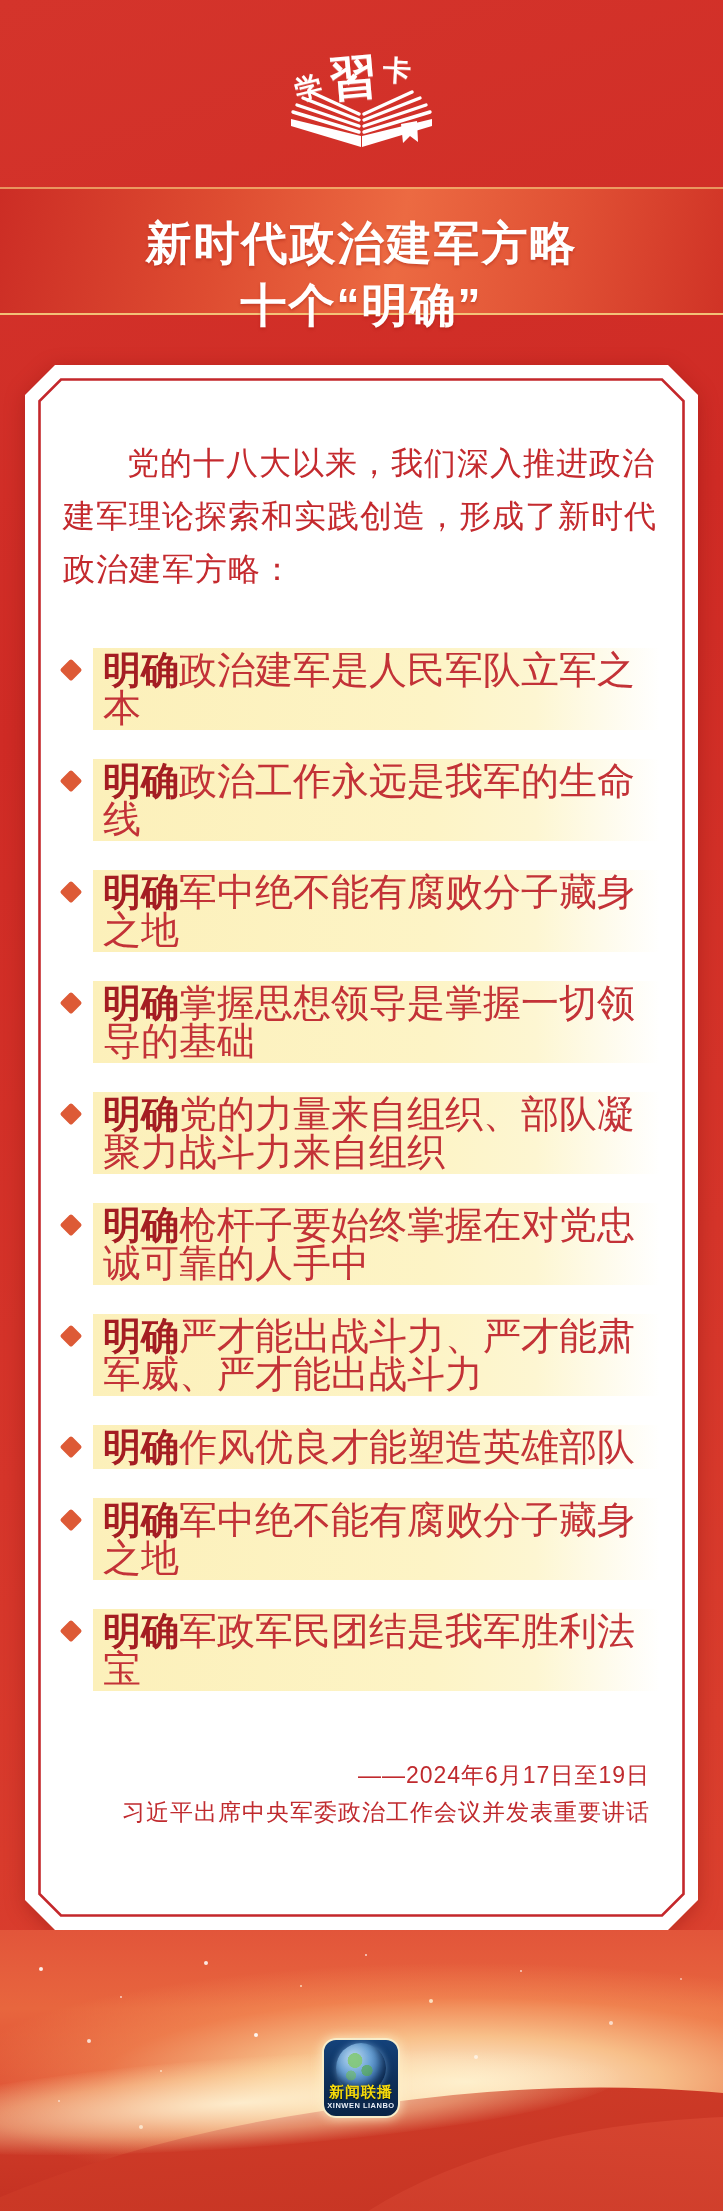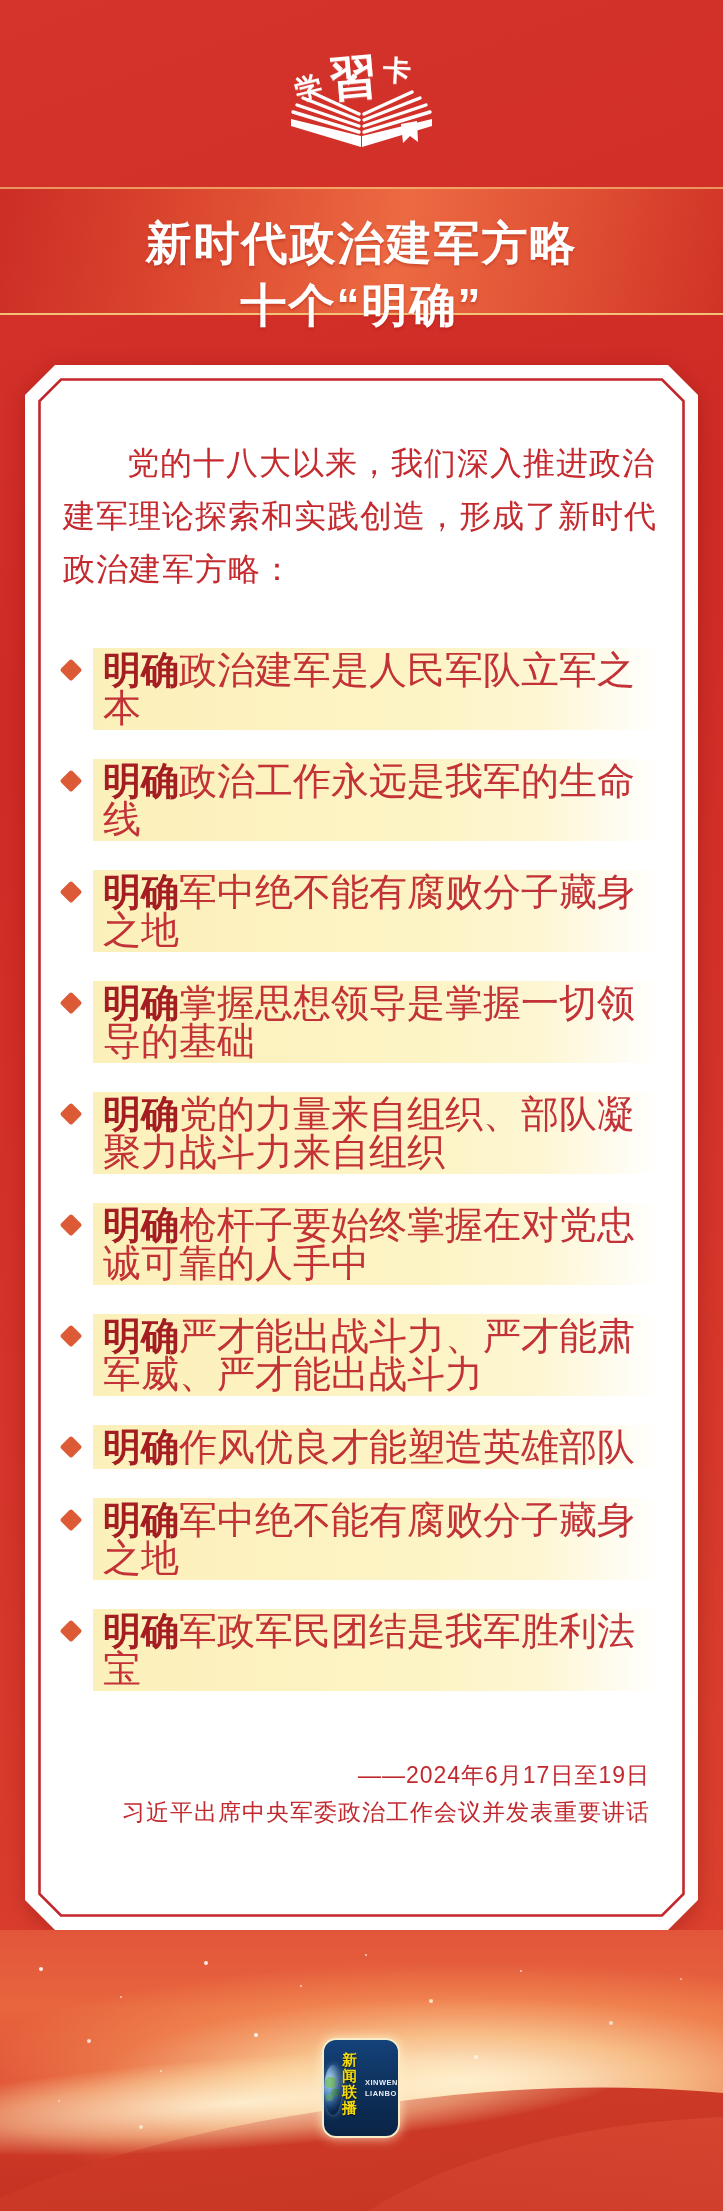--- a/index.html
+++ b/index.html
@@ -61,24 +61,24 @@
     box-shadow:40px 38px 0 1px rgba(255,255,255,.9),120px 66px 0 0 rgba(255,255,255,.7),
       205px 32px 0 1px rgba(255,255,255,.85),300px 55px 0 0 rgba(255,240,210,.8),
       88px 110px 0 1px rgba(255,255,255,.75),160px 140px 0 0 rgba(255,250,230,.7),
       255px 104px 0 1px rgba(255,255,255,.9),365px 24px 0 0 rgba(255,255,255,.75),
       430px 70px 0 1px rgba(255,248,220,.8),520px 40px 0 0 rgba(255,255,255,.7),
       610px 92px 0 1px rgba(255,255,255,.65),680px 48px 0 0 rgba(255,255,255,.6),
       58px 170px 0 0 rgba(255,255,255,.6),140px 196px 0 1px rgba(255,252,235,.65),
       335px 150px 0 0 rgba(255,255,255,.55),475px 126px 0 1px rgba(255,255,255,.6);}
 
   
-  .app-logo{position:absolute;left:322px;top:2038px;width:78px;height:100px;border-radius:14px;
+  .app-logo{position:absolute;left:322px;top:2038px;width:78px;height:80px;border-radius:14px;
     background:linear-gradient(180deg,#14427a 0%,#0d2f58 55%,#0a2446 100%);
     border:2px solid #f8edc9;box-shadow:0 0 12px rgba(255,240,200,.85);
-    display:flex;flex-direction:row;align-items:center;}
+    display:flex;flex-direction:column;align-items:center;}
   .globe{width:50px;height:50px;border-radius:50%;margin-top:3px;
     background:
       radial-gradient(circle at 38% 35%,rgba(130,200,120,.9) 0 16%,rgba(130,200,120,0) 17%),
       radial-gradient(circle at 62% 55%,rgba(90,170,100,.8) 0 13%,rgba(90,170,100,0) 14%),
       radial-gradient(circle at 30% 65%,rgba(110,185,110,.7) 0 10%,rgba(110,185,110,0) 11%),
       radial-gradient(circle at 35% 30%,#bcd9f0 0%,#6ba3d6 35%,#2f66a5 70%,#173f72 100%);
     box-shadow:inset -4px -6px 10px rgba(5,25,55,.8),0 0 6px rgba(160,210,255,.5);}
   .logo-cn{color:#f5d90a;font-size:15px;font-weight:bold;letter-spacing:1px;line-height:16px;margin-top:-9px;
     text-shadow:0 1px 1px rgba(0,0,0,.6);}
   .logo-en{color:#e8eef6;font-size:7.5px;font-weight:bold;letter-spacing:.5px;line-height:11px;}

